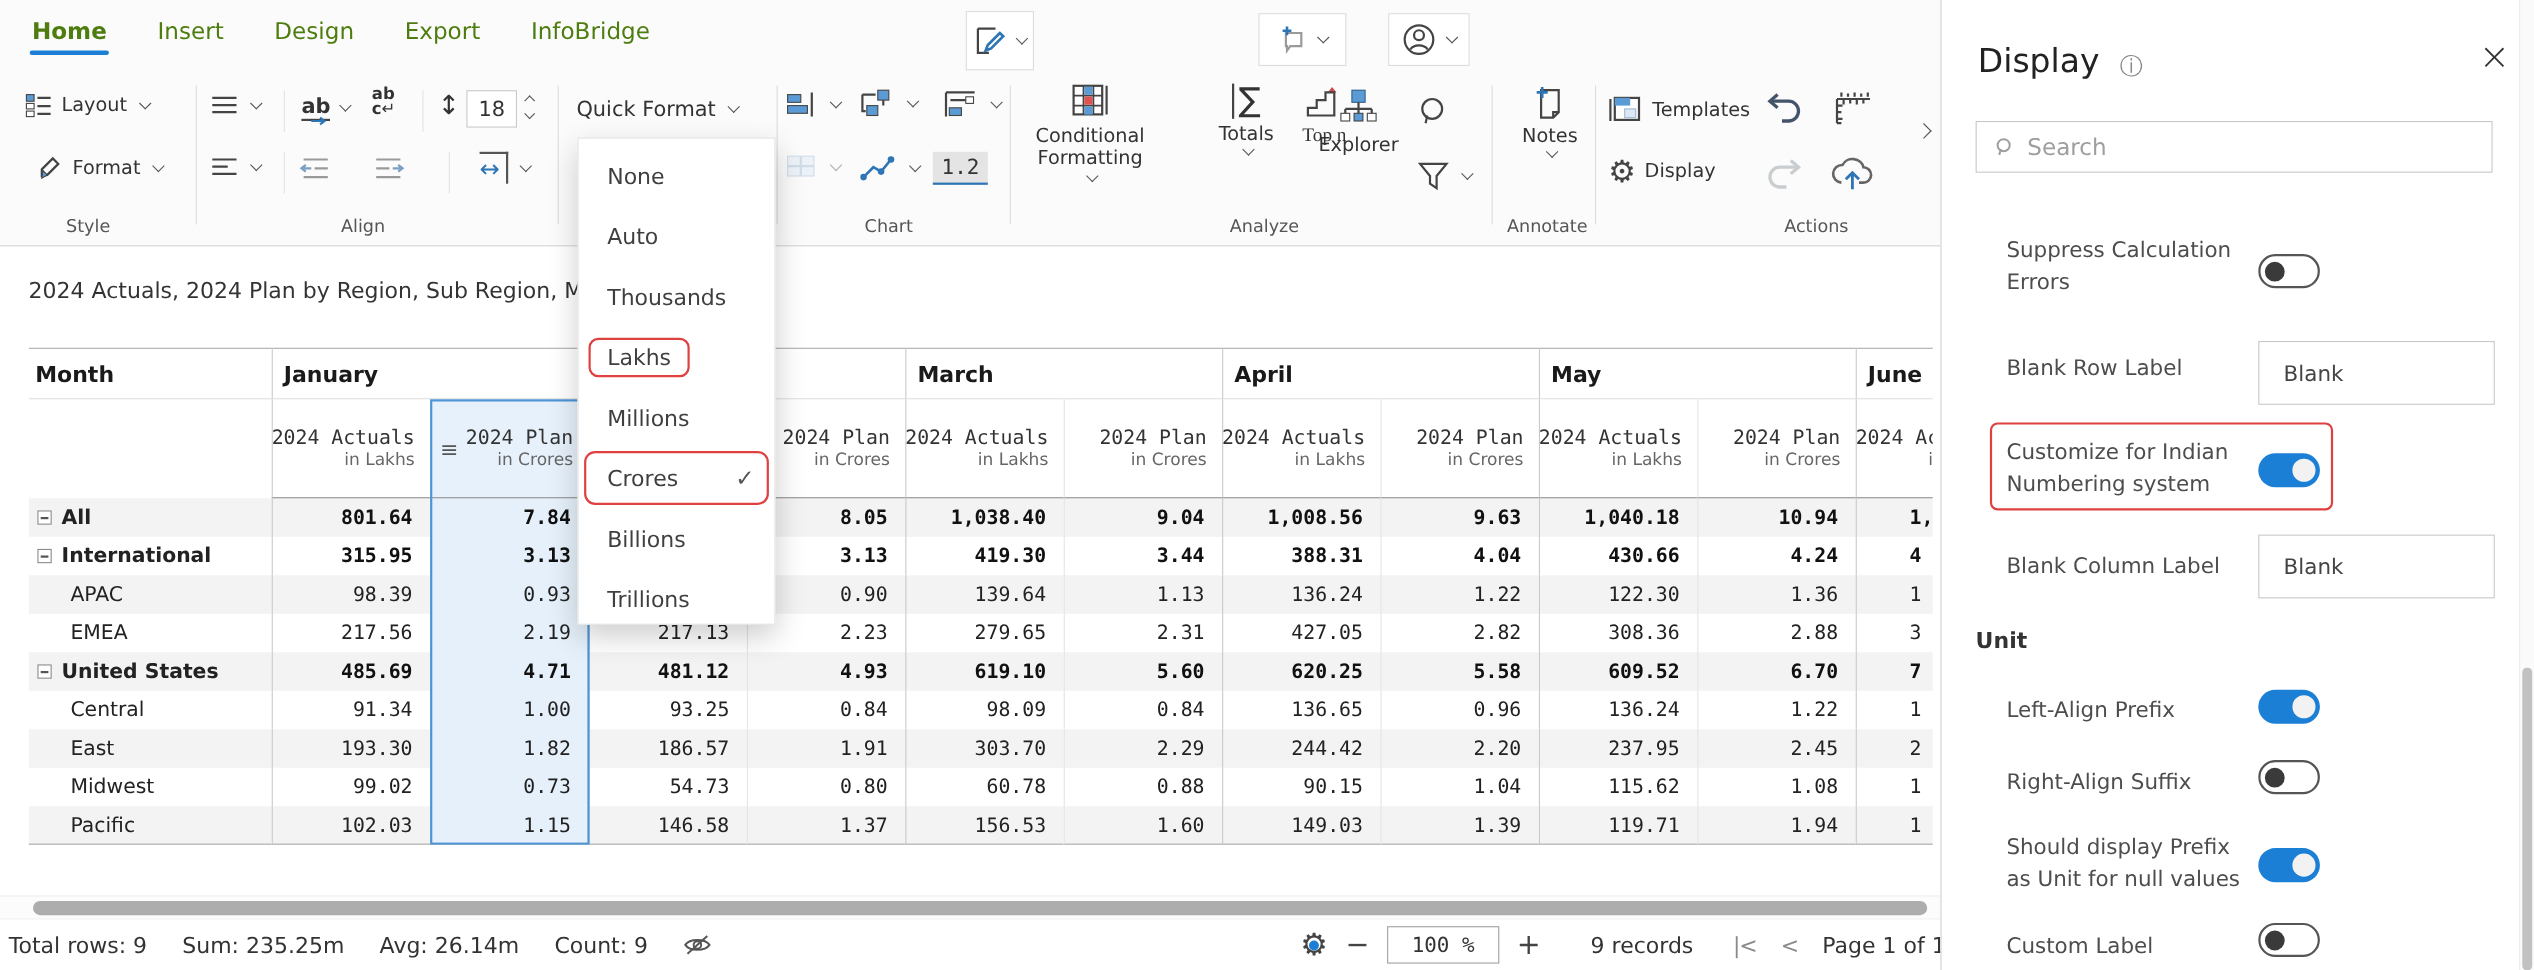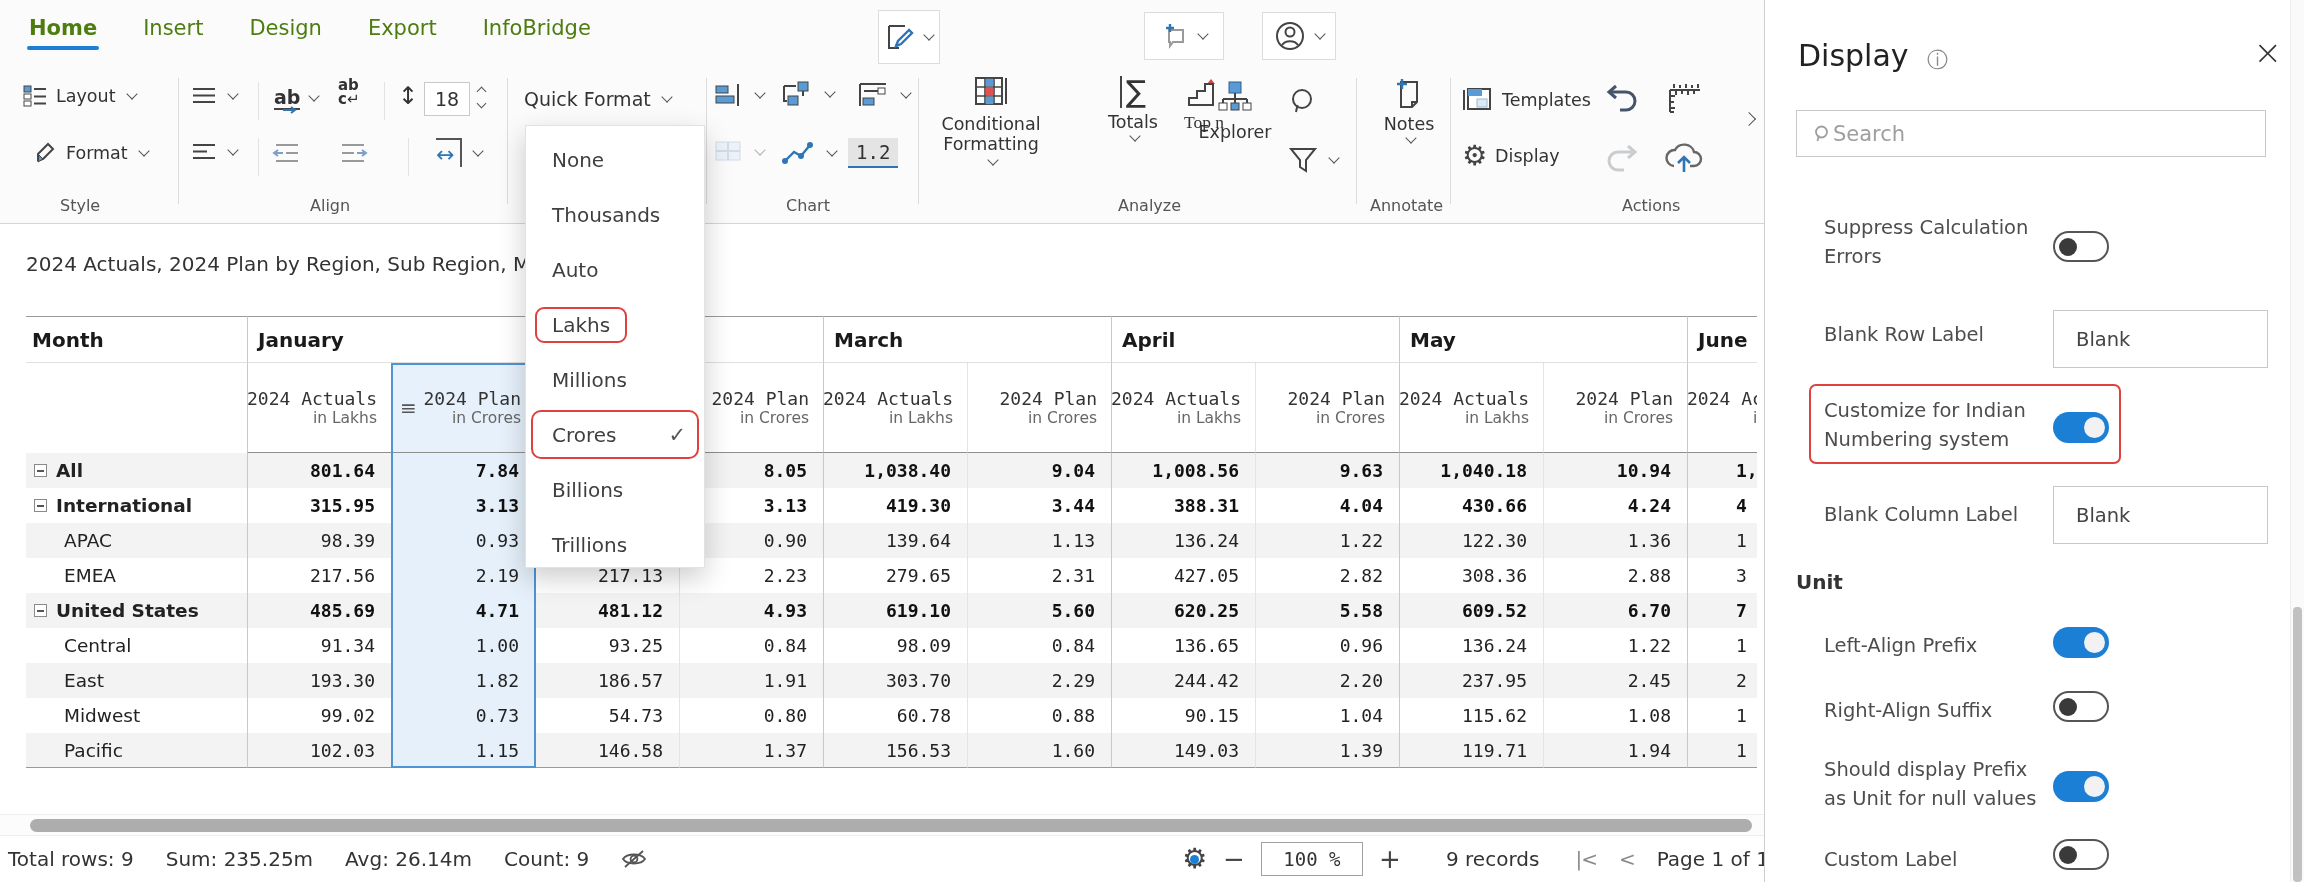--- a/index.html
+++ b/index.html
@@ -99,21 +99,21 @@
   #pager { position:absolute; left:1446px; top:11px; display:flex; gap:22px; align-items:center; white-space:nowrap; }
   .pgnav { color:#8a8a8a; font-size:20px; letter-spacing:-1px; cursor:pointer; }
 
   
   #panel { position:absolute; left:1764px; top:0; width:540px; height:882px; background:#fff;
            border-left:1px solid #cfcfcf; z-index:40; }
   #panel-title { position:absolute; left:33px; top:38px; font-size:30px; color:#222; }
   #panel-info { position:absolute; left:162px; top:46px; font-size:21px; color:#888; }
   #panel-close { position:absolute; right:22px; top:32px; font-size:34px; font-weight:300; color:#333; cursor:pointer; }
   #panel-search { position:absolute; left:31px; top:110px; width:470px; height:47px; border:1px solid #c8c8c8;
-                  display:flex; align-items:center; padding-left:16px; color:#9e9e9e; font-size:21px; }
+                  display:flex; align-items:center; padding-left:16px; gap:10px; color:#9e9e9e; font-size:21px; }
   #panel-tabs { position:absolute; left:21px; top:168px; display:flex; gap:17px; }
   .ptab { font-size:19.5px; color:#444; padding:0 2px 12px 2px; position:relative; cursor:pointer; }
   .ptab.active { color:#111; font-weight:bold; }
   .ptab.active::after { content:""; position:absolute; left:0; right:0; bottom:2px; height:3px; background:#1b7fd6; }
   .set-label { position:absolute; left:59px; width:225px; font-size:19.5px; color:#4d4d4d; line-height:29px; }
   .set-section { position:absolute; left:31px; font-size:20px; font-weight:bold; color:#333; }
   .tg { position:absolute; left:288px; width:56px; height:31px; border-radius:17px; cursor:pointer; }
   .tg.off { border:2px solid #555; background:#fff; }
   .tg.off::after { content:""; position:absolute; left:4px; top:4.5px; width:18px; height:18px; border-radius:50%; background:#3a3a3a; }
   .tg.on { background:#1b7fd6; }
@@ -587,24 +587,24 @@
       <div class="vcell mb stripe lastrow" style="grid-area: 11 / 10;">119.71</div>
       <div class="vcell stripe lastrow" style="grid-area: 11 / 11;">1.94</div>
       <div class="vcell mb cut stripe lastrow" style="grid-area: 11 / 12;">1</div>
     </div>
 
   <div id="qf-menu">
       <div class="qfi">
         <span class="txt">None</span>
       </div>
       <div class="qfi">
+        <span class="txt">Auto</span>
+      </div>
+      <div class="qfi">
         <span class="txt">Thousands</span>
-      </div>
-      <div class="qfi">
-        <span class="txt">Auto</span>
       </div>
       <div class="qfi">
         <span class="txt outlined">Lakhs</span>
       </div>
       <div class="qfi">
         <span class="txt">Millions</span>
       </div>
       <div class="qfi">
         <span class="txt">Crores</span>
         <div class="rowline"></div>

